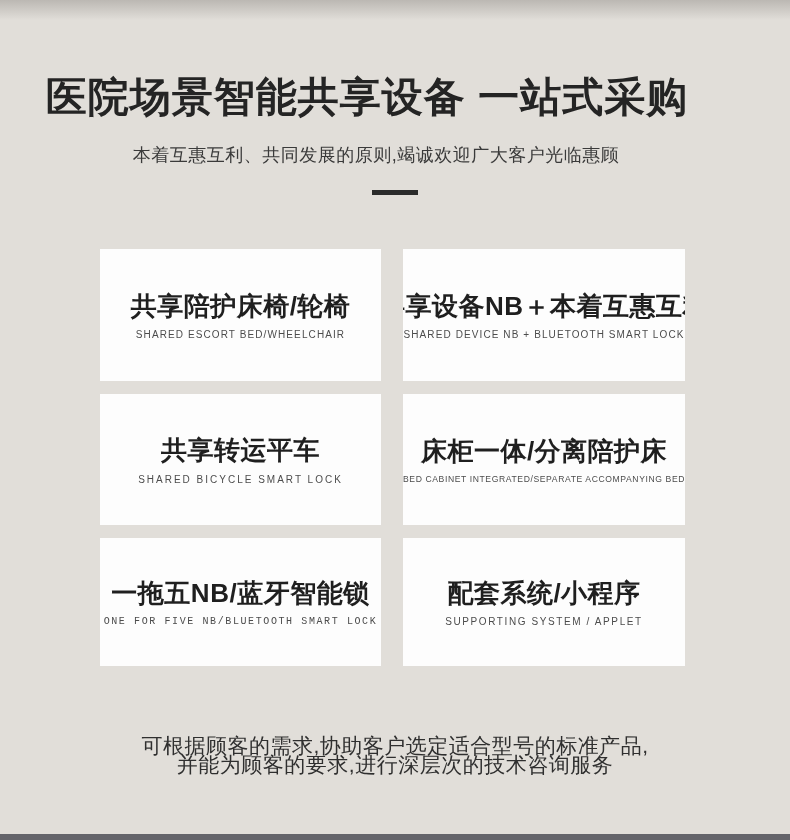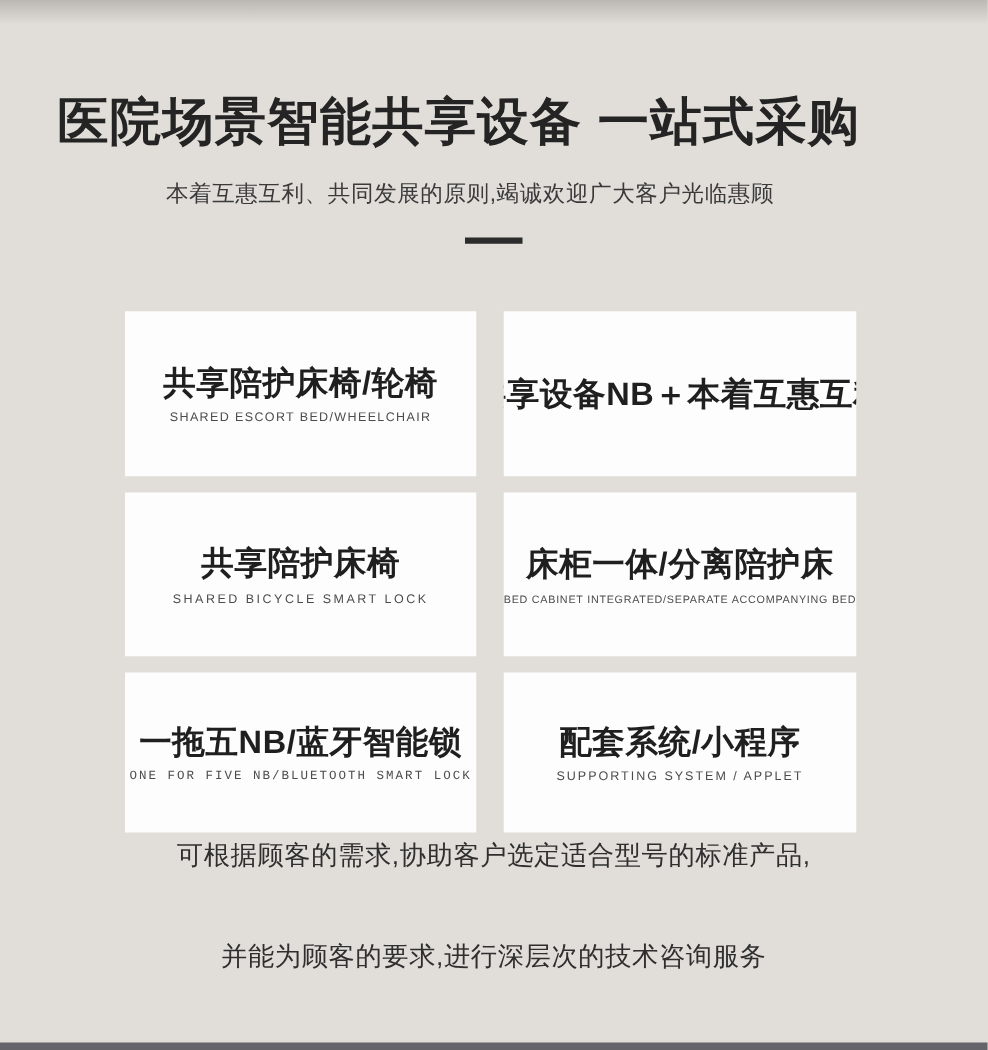--- a/index.html
+++ b/index.html
@@ -65,21 +65,21 @@
     letter-spacing:1.1px;white-space:nowrap;
   }
   .card:nth-of-type(4) .card-en{font-size:8.6px;letter-spacing:0.6px;text-align:right;}
   .card:nth-of-type(3) .card-en{letter-spacing:2px;}
   .card:nth-of-type(5) .card-en{letter-spacing:1.6px;font-family:Liberation Mono, monospace;}
   .card:nth-of-type(6) .card-en{letter-spacing:1.6px;}
   .footer-text{
     position:absolute;left:0;width:790px;text-align:center;
     font-size:21px;color:#2f2f2f;letter-spacing:0.5px;white-space:nowrap;
   }
-  .footer-line1{top:670px;}
+  .footer-line1{top:732px;}
   .footer-line2{top:751px;}
   .bottom-bar{
     position:absolute;left:0;bottom:0;width:790px;height:6px;
     background:var(--bottom-bar);
   }
 </style>
 </head>
 <body>
 
 <div class="top-shade"></div>
@@ -88,23 +88,24 @@
 <p class="page-subtitle">本着互惠互利、共同发展的原则,竭诚欢迎广大客户光临惠顾</p>
 <div class="divider"></div>
 
 <div class="card-grid">
   <div class="card">
     <div class="card-title">共享陪护床椅/轮椅</div>
     <div class="card-en">SHARED ESCORT BED/WHEELCHAIR</div>
   </div>
   <div class="card">
     <div class="card-title">共享设备NB＋本着互惠互利</div>
+    <div class="card-en">SHARED DEVICE NB + BLUETOOTH SMART LOCK</div>
   </div>
   <div class="card">
-    <div class="card-title">共享陪护床椅</div>
+    <div class="card-title">共享转运平车</div>
     <div class="card-en">SHARED BICYCLE SMART LOCK</div>
   </div>
   <div class="card">
     <div class="card-title">床柜一体/分离陪护床</div>
     <div class="card-en">BED CABINET INTEGRATED/SEPARATE ACCOMPANYING BED</div>
   </div>
   <div class="card">
     <div class="card-title">一拖五NB/蓝牙智能锁</div>
     <div class="card-en">ONE FOR FIVE NB/BLUETOOTH SMART LOCK</div>
   </div>

